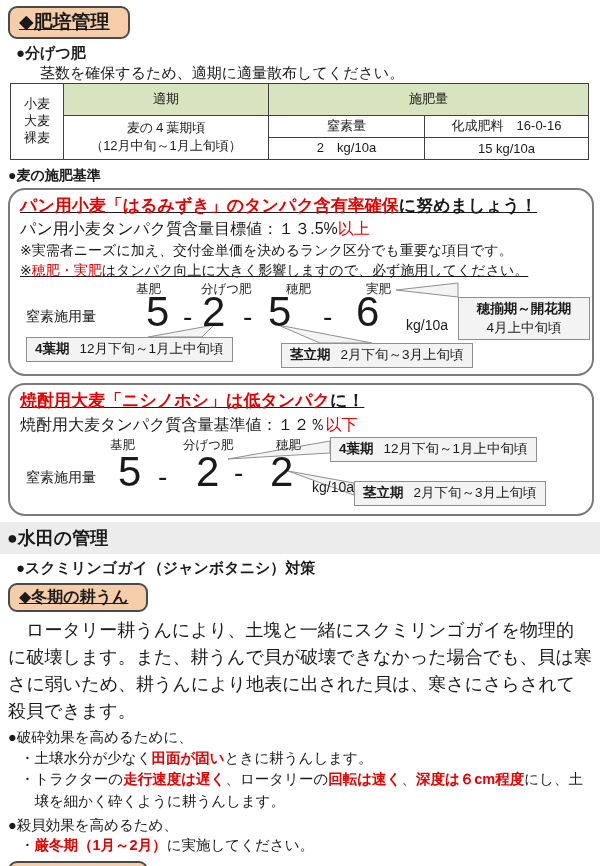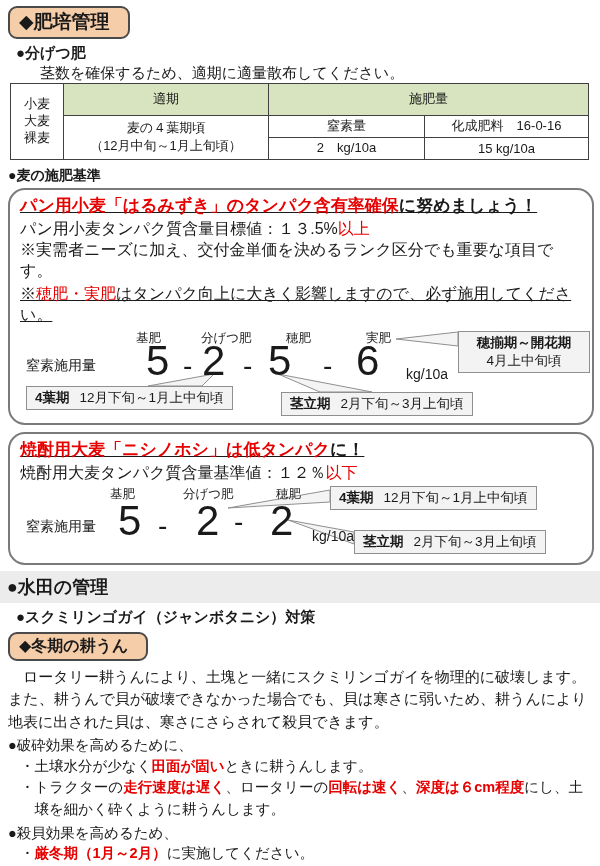--- a/index.html
+++ b/index.html
@@ -3,56 +3,56 @@
 <meta charset="utf-8">
 <style>
   html,body { margin:0; padding:0; background:#fff; }
   .page {
     position:relative; width:600px; height:866px; overflow:hidden; background:#fff;
     font-family:"Liberation Sans","DejaVu Sans",sans-serif; color:#1a1a1a;
   }
   .chip {
     display:inline-block; background:var(--peach,#f6cda9);
     border:2px solid #4a4a4a; border-radius:9px; font-weight:bold;
-    padding:2px 18px 3px 9px; line-height:1.25;
+    padding:2px 18px 3px 9px; line-height:1.25;text-decoration:underline;
   }
   .chip1 { font-size:19px; margin:6px 0 0 8px; }
   .chip-small { font-size:16px; margin:4px 0 2px 8px; }
   .h-bold15 { font-size:15px; font-weight:bold; margin:5px 0 1px 16px; }
   .sub15 { font-size:15px; margin:1px 0 0 40px; }
   .caption { font-size:13px; font-weight:bold; margin:9px 0 2px 8px; }
   .tbl { border-collapse:collapse; margin:0 0 0 10px; }
   .tbl td { border:1.5px solid #404040; font-size:13px; text-align:center; padding:1px 4px; vertical-align:middle; }
   .tbl .green { background:var(--green,#d8e4c0); }
   .rowhead { white-space:pre-line; line-height:1.3; }
   .h-kijun { font-size:14px; font-weight:bold; margin:7px 0 3px 8px; }
   .box { border:2px solid #7b7b7b; border-radius:17px; margin:1px 6px 0 8px; padding:5px 10px 3px; }
   .box + .box { margin-top:7px; }
   .box-title { font-size:17px; font-weight:bold; text-decoration:underline; line-height:1.3; }
   .red { color:var(--red,#e60000); }
   .redb { color:var(--red,#e60000); font-weight:bold; }
   .b { font-weight:bold; }
   .target { font-size:16px; margin-top:2px; line-height:1.3; }
-  .note { font-size:16px; margin-top:1px; line-height:1.35;font-family:Liberation Mono, monospace; }
+  .note { font-size:14px; margin-top:1px; line-height:1.35; }
   .underline { text-decoration:underline; }
   .diagram { position:relative; margin-top:2px; }
   .abs { position:absolute; }
   .axis { font-size:14px; }
   .stage { font-size:12.5px; }
   .num { font-size:42px; font-weight:400; line-height:1; letter-spacing:-1px; }
   .dash { font-size:28px; line-height:1; }
   .unit { font-size:14px; }
   .callout {
     position:absolute; background:var(--callout-bg,#f3f3f3);
     border:1px solid #8f8f8f; font-size:13.5px; padding:2px 8px; white-space:nowrap; line-height:1.35;
   }
   .callout .n { margin-left:10px; }
   .callout.center { text-align:center; padding:2px 6px; }
   .band { background:var(--band,#ececec); font-size:18px; font-weight:bold; padding:4px 0 4px 7px; margin-top:6px; }
-  .para { font-size:15px; line-height:1.5; margin:3px 8px 0 8px; }
+  .para { font-size:18px; line-height:1.5; margin:3px 8px 0 8px; }
   .bullet-head { font-size:14.5px; margin:2px 0 0 8px; line-height:1.4; }
   .bullet { font-size:14.5px; line-height:1.5; margin:0 6px 0 20px; padding-left:1em; text-indent:-1em; }
   svg.pointer { position:absolute; left:0; top:0; pointer-events:none; }
   svg.pointer polygon { fill:#f4f4f4; stroke:#8f8f8f; stroke-width:1; }
 </style>
 </head>
 <body>
 
 <div class="page">
 
@@ -118,21 +118,21 @@
       <span class="abs stage" style="left:266px;top:0">穂肥</span>
       <span class="abs stage" style="left:346px;top:0">実肥</span>
       <span class="abs num" style="left:126px;top:10px">5</span>
       <span class="abs dash" style="left:163px;top:22px">-</span>
       <span class="abs num" style="left:182px;top:10px">2</span>
       <span class="abs dash" style="left:223px;top:22px">-</span>
       <span class="abs num" style="left:248px;top:10px">5</span>
       <span class="abs dash" style="left:303px;top:22px">-</span>
       <span class="abs num" style="left:336px;top:10px">6</span>
       <span class="abs unit" style="left:386px;top:36px">kg/10a</span>
-      <div class="callout center" style="left:438px;top:1px;width:118px">
+      <div class="callout center" style="left:438px;top:16px;width:118px">
         <div class="b">穂揃期～開花期</div>
         <div>4月上中旬頃</div>
       </div>
       <div class="callout" style="left:6px;top:56px">
         <span class="b">4葉期</span><span class="n">12月下旬～1月上中旬頃</span>
       </div>
       <div class="callout" style="left:261px;top:62px">
         <span class="b">茎立期</span><span class="n">2月下旬～3月上旬頃</span>
       </div>
     </div>

